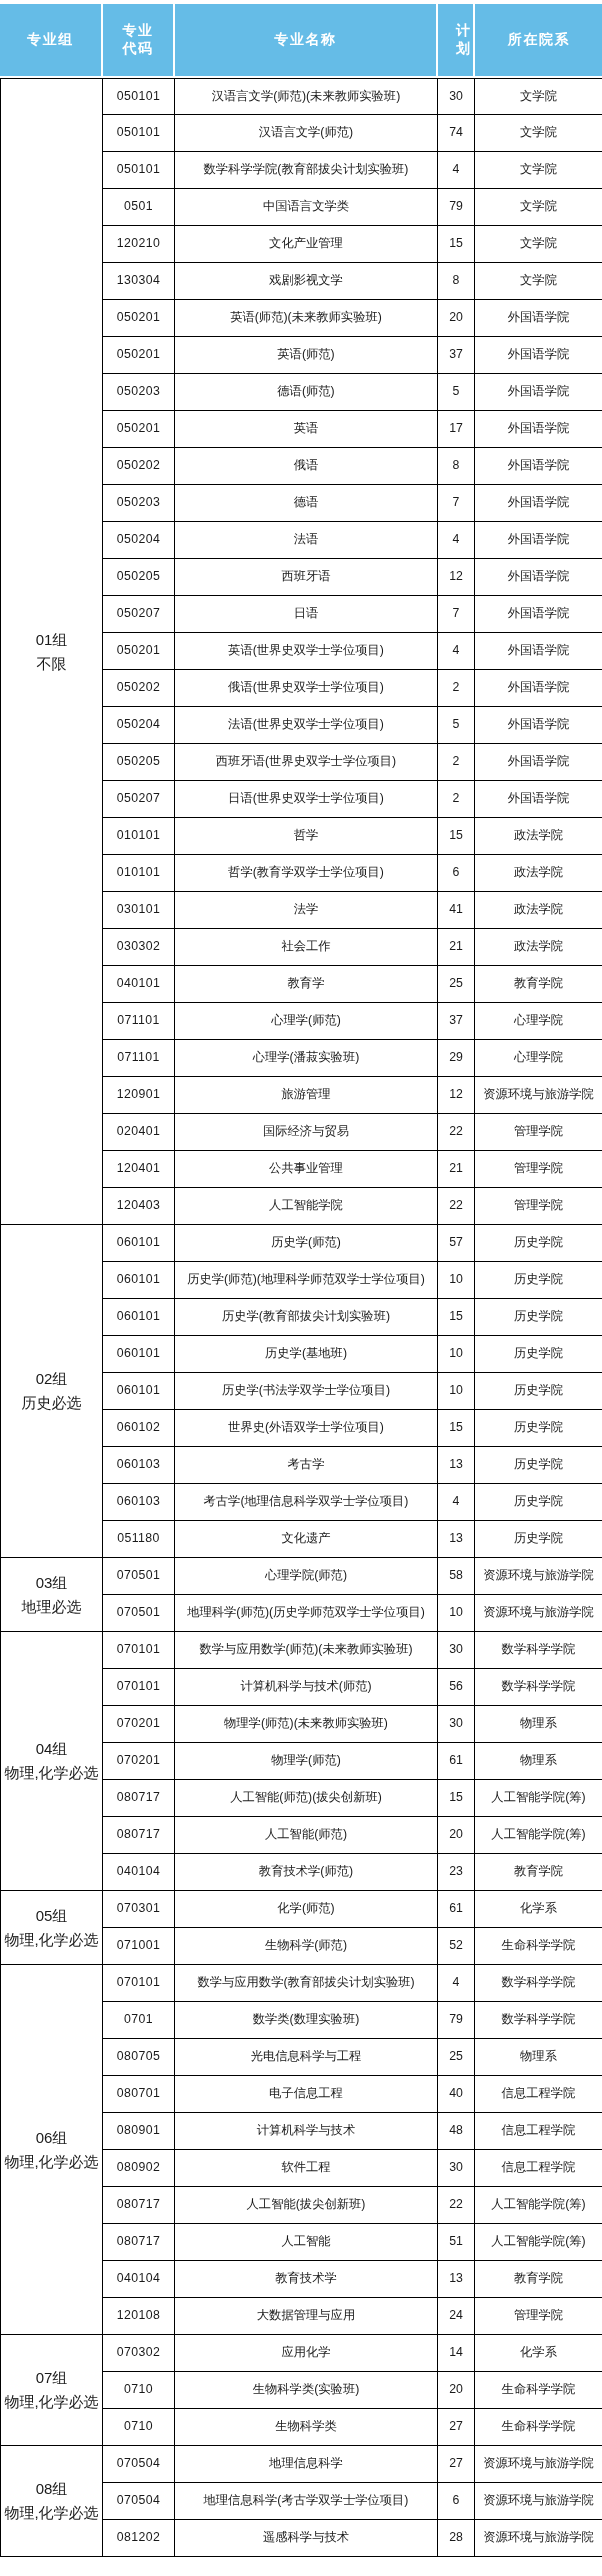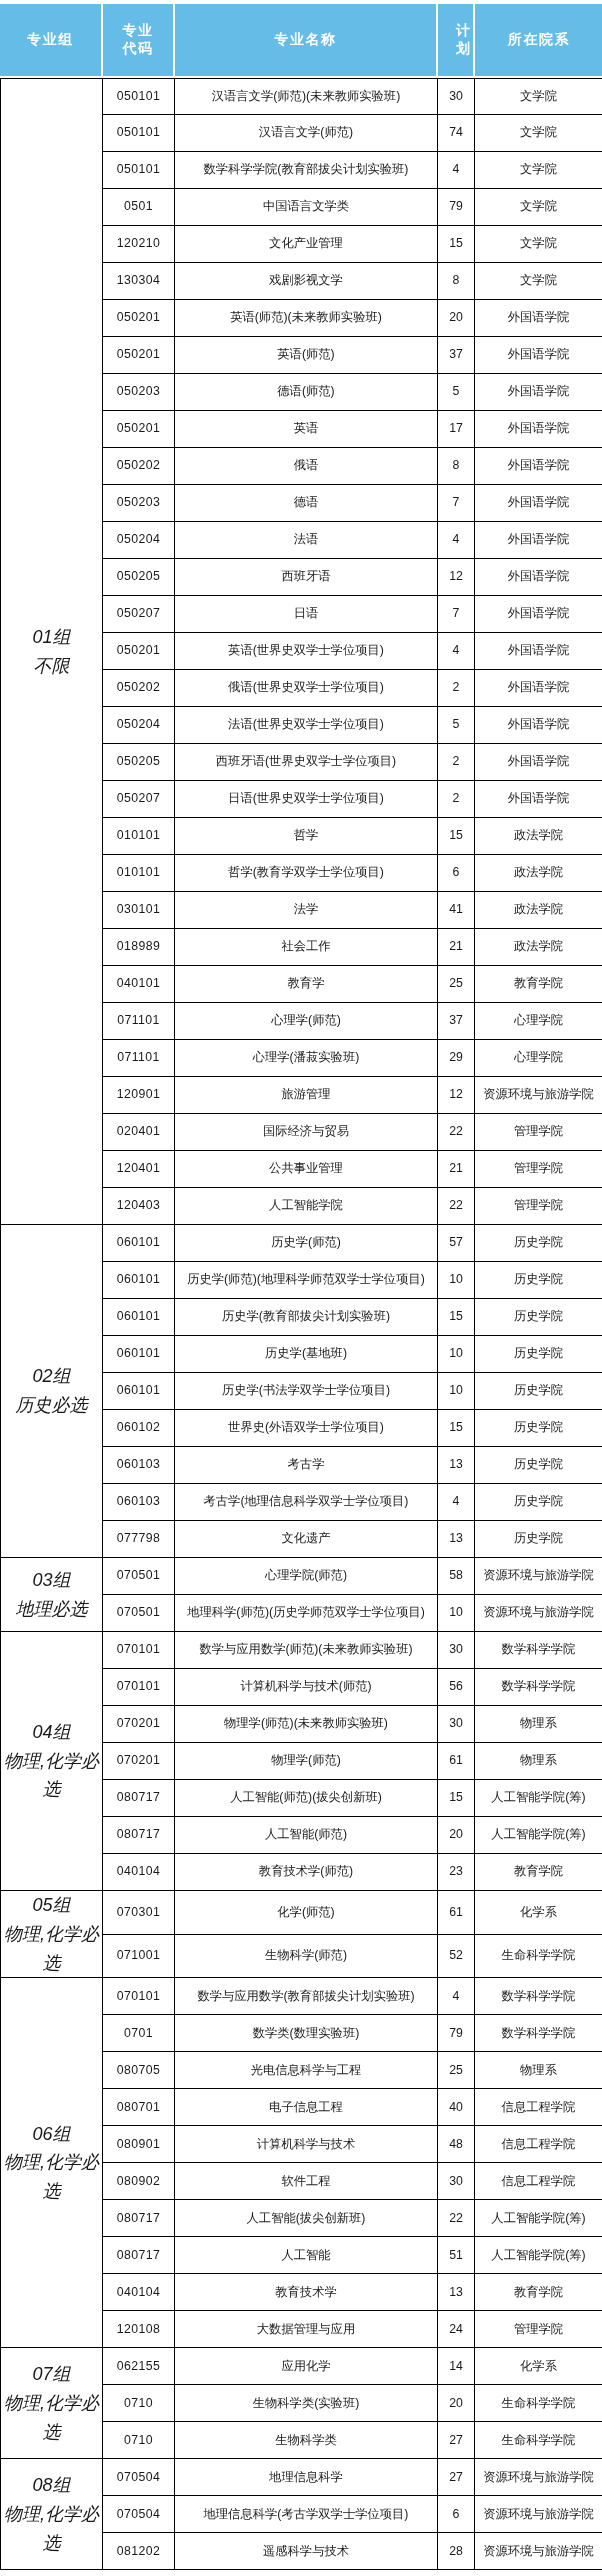--- a/index.html
+++ b/index.html
@@ -42,24 +42,23 @@
     font-size:12.3px;
     color:var(--text);
     padding:0 1.6px;
     box-sizing:border-box;
     overflow:hidden;
     line-height:1.25;
   }
   tbody tr.first-row td{border-top:0.8px solid var(--border);}
   td.group-cell{
     border-left:0.8px solid var(--border);
-    font-size:18px;
+    font-size:15px;
     line-height:1.6;
     background:var(--row-bg);
-    font-style:italic;
   }
   td.code-cell{letter-spacing:0.4px;}
   td.name-cell{padding:0 0.8px;}
 </style>
 </head>
 <body>
 
 <div class="page">
   <table>
     <colgroup>
@@ -215,21 +214,21 @@
           <td class="plan-cell">6</td>
           <td class="dept-cell">政法学院</td>
         </tr>
         <tr>
           <td class="code-cell">030101</td>
           <td class="name-cell">法学</td>
           <td class="plan-cell">41</td>
           <td class="dept-cell">政法学院</td>
         </tr>
         <tr>
-          <td class="code-cell">018989</td>
+          <td class="code-cell">030302</td>
           <td class="name-cell">社会工作</td>
           <td class="plan-cell">21</td>
           <td class="dept-cell">政法学院</td>
         </tr>
         <tr>
           <td class="code-cell">040101</td>
           <td class="name-cell">教育学</td>
           <td class="plan-cell">25</td>
           <td class="dept-cell">教育学院</td>
         </tr>
@@ -315,21 +314,21 @@
           <td class="plan-cell">13</td>
           <td class="dept-cell">历史学院</td>
         </tr>
         <tr>
           <td class="code-cell">060103</td>
           <td class="name-cell">考古学(地理信息科学双学士学位项目)</td>
           <td class="plan-cell">4</td>
           <td class="dept-cell">历史学院</td>
         </tr>
         <tr>
-          <td class="code-cell">077798</td>
+          <td class="code-cell">051180</td>
           <td class="name-cell">文化遗产</td>
           <td class="plan-cell">13</td>
           <td class="dept-cell">历史学院</td>
         </tr>
         <tr>
           <td class="group-cell" rowspan="2">
             <div>03组</div>
             <div>地理必选</div>
           </td>
           <td class="code-cell">070501</td>
@@ -467,21 +466,21 @@
           <td class="code-cell">120108</td>
           <td class="name-cell">大数据管理与应用</td>
           <td class="plan-cell">24</td>
           <td class="dept-cell">管理学院</td>
         </tr>
         <tr>
           <td class="group-cell" rowspan="3">
             <div>07组</div>
             <div>物理,化学必选</div>
           </td>
-          <td class="code-cell">062155</td>
+          <td class="code-cell">070302</td>
           <td class="name-cell">应用化学</td>
           <td class="plan-cell">14</td>
           <td class="dept-cell">化学系</td>
         </tr>
         <tr>
           <td class="code-cell">0710</td>
           <td class="name-cell">生物科学类(实验班)</td>
           <td class="plan-cell">20</td>
           <td class="dept-cell">生命科学学院</td>
         </tr>

